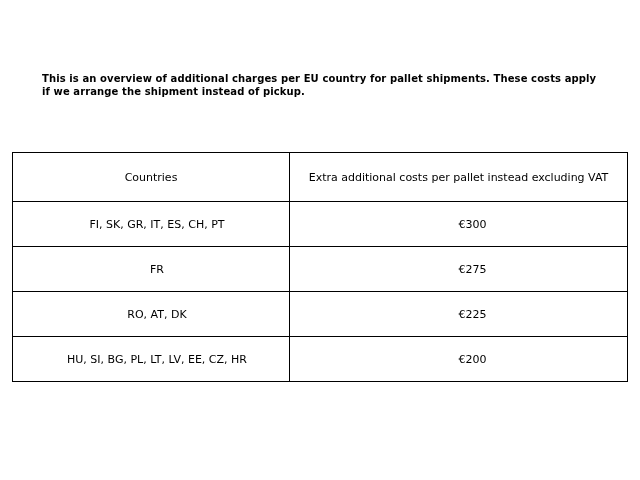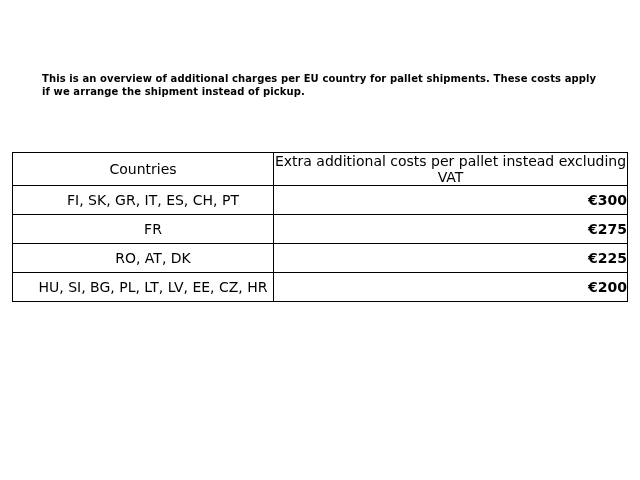--- a/index.html
+++ b/index.html
@@ -33,40 +33,39 @@
   }
   table.charges {
     border-collapse: collapse;
     width: 616px;
     table-layout: fixed;
   }
   table.charges th,
   table.charges td {
     border: 1px solid #000000;
     font-weight: normal;
-    font-size: 14px;
-    padding: 0;
+    font-size: 11px;
+    padding: 8px;
     height: 28px;
     vertical-align: middle;
   }
   table.charges thead th {
     text-align: center;
     height: 32px;
   }
   table.charges thead th.col-countries {
     width: 260px;
   }
   table.charges tbody td.cell-countries {
     text-align: center;
     padding-left: 20px;
   }
   table.charges tbody td.cell-cost {
-    text-align: right;
+    text-align: center;
     padding-left: 36px;
-    font-weight: bold;
   }
 </style>
 </head>
 <body>
 
 <p class="intro">This is an overview of additional charges per EU country for pallet shipments. These costs apply if we arrange the shipment instead of pickup.</p>
 
 <div class="table-wrap">
   <table class="charges">
     <thead>

